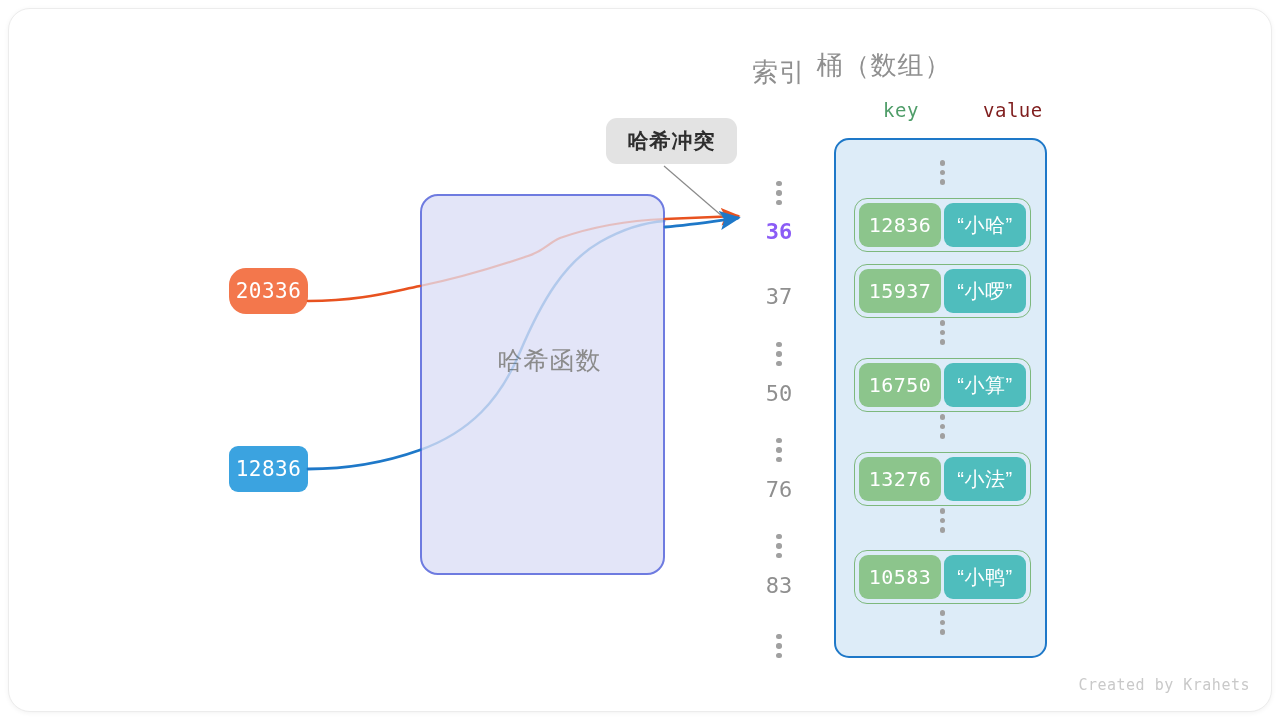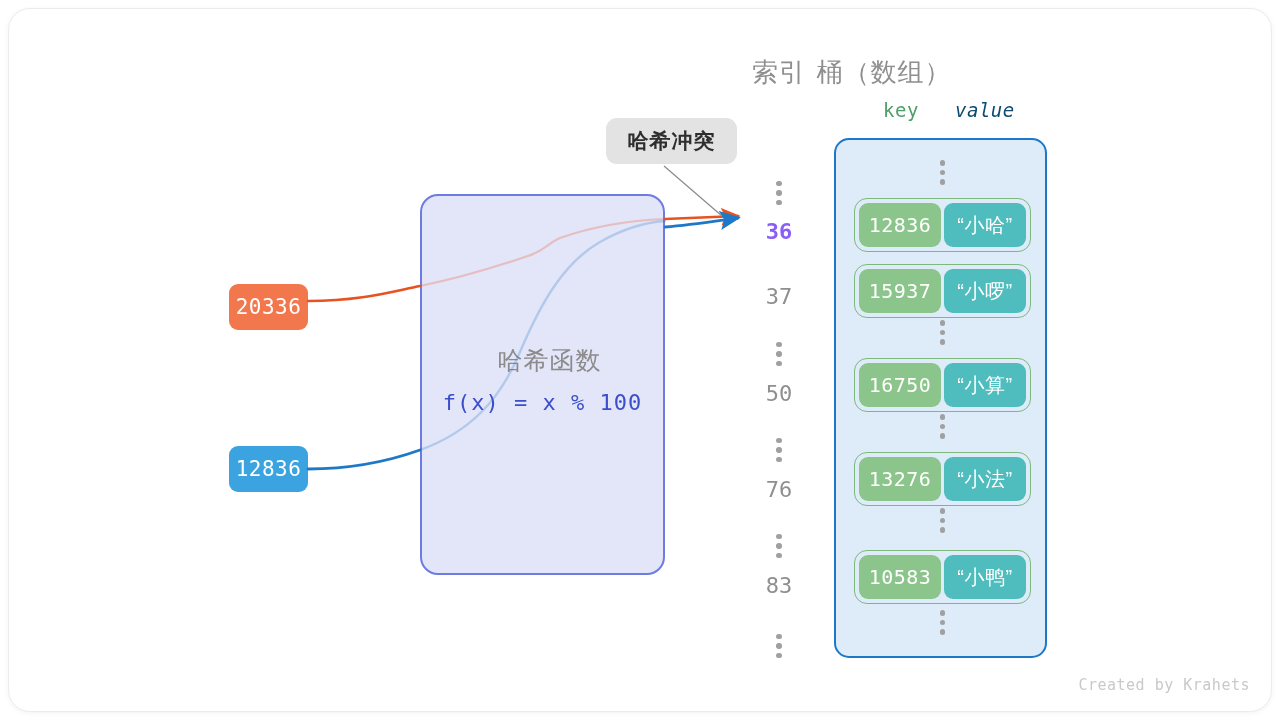--- a/index.html
+++ b/index.html
@@ -36,49 +36,49 @@
   
   .col-head {
     position: absolute;
     color: #8f8f8f;
     font-size: 26px;
     letter-spacing: 1px;
     white-space: nowrap;
   }
   #head-input  { left: 203px; top: 55px; }
   #head-index  { left: 752px; top: 55px; }
-  #head-bucket { left: 884px; top: 55px; transform: translateX(-50%); }
+  #head-bucket { left: 884px; top: 48px; transform: translateX(-50%); }
 
   .sub-head {
     position: absolute;
     top: 99px;
     font-family: "DejaVu Sans Mono", "Liberation Mono", monospace;
     font-size: 19px;
     letter-spacing: 0.5px;
     white-space: nowrap;
     margin-left: 8px;
   }
   #sub-key   { left: 875px; color: #4f9d69; }
-  #sub-value { left: 947px; color: #0c4a6e; font-style: italic; }
+  #sub-value { left: 975px; color: #7f1d1d; }
 
   
   .key-chip {
     position: absolute;
     width: 79px;
     height: 46px;
     border-radius: 9px;
     color: #ffffff;
     font-family: "DejaVu Sans Mono", "Liberation Mono", monospace;
     font-size: 21px;
     display: flex;
     align-items: center;
     justify-content: center;
     letter-spacing: 0.5px;
   }
-  #chip-orange { left: 229px; top: 284px; background: #f3774c; }
+  #chip-orange { left: 229px; top: 268px; background: #f3774c; border-radius: 17px; }
   #chip-blue   { left: 229px; top: 446px; background: #3ba3e0; }
 
   
   #hash-box {
     position: absolute;
     left: 420px;
     top: 194px;
     width: 245px;
     height: 381px;
     background: #e3e5f8;
@@ -242,21 +242,20 @@
   <div class="col-head" id="head-index">索引</div>
   <div class="col-head" id="head-bucket">桶（数组）</div>
   <div class="sub-head" id="sub-key">key</div>
   <div class="sub-head" id="sub-value">value</div>
 
   <div class="key-chip" id="chip-orange" style="background: rgb(243, 119, 76);">20336</div>
   <div class="key-chip" id="chip-blue" style="background: rgb(59, 163, 224);">12836</div>
 
   <div id="hash-box" style="background: rgb(227, 229, 248); border-color: rgb(110, 123, 224);">
     <div id="hash-title">哈希函数</div>
-    <div id="hash-formula">f(x) = x % 100</div>
   </div>
 
   <div id="collision-label" style="background: rgb(227, 227, 227);">哈希冲突</div>
 
   <div id="index-col">
       <div class="idx-row" style="top: 32px;"><span class="vdots">
           <i></i>
           <i></i>
           <i></i>
         </span></div>

